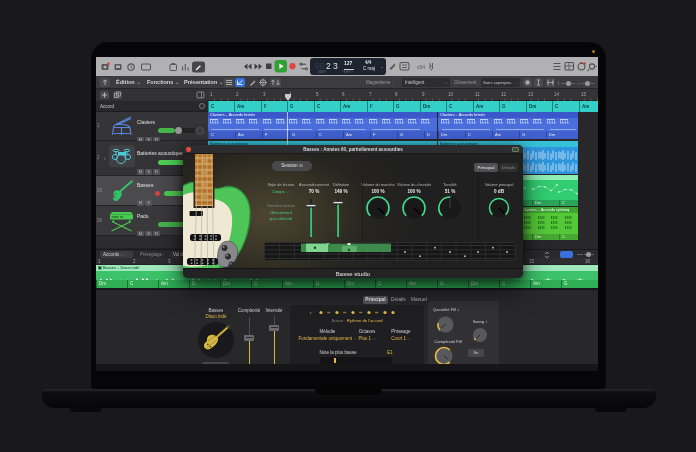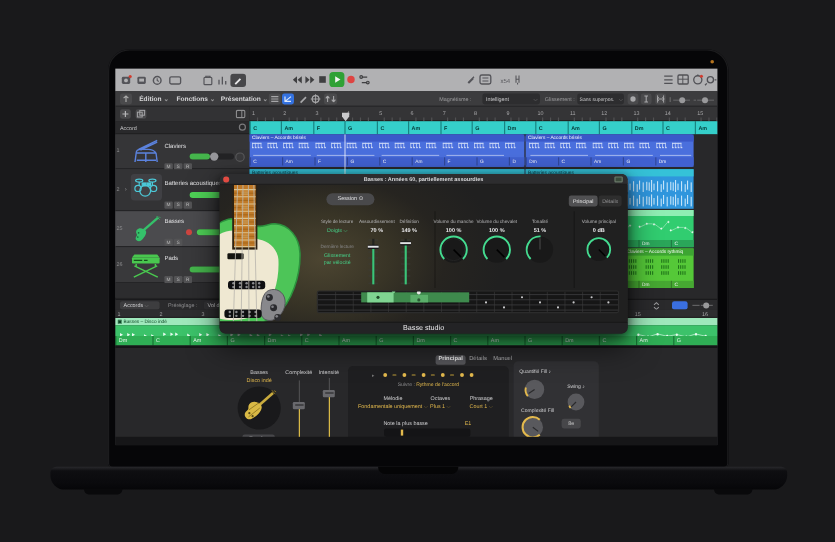--- a/index.html
+++ b/index.html
@@ -94,20 +94,31 @@
       </g>
       <rect x="33.5" y="1" width="12.5" height="12.5" rx="3" fill="#2fa135"></rect>
       <path d="M38.3 4.5v5.5l4.4-2.75z" fill="#f2f5f2"></path>
       <circle cx="51.5" cy="7.2" r="3.1" fill="#de4442"></circle>
       <g stroke="#3f3f41" stroke-width="1" fill="none">
           <path d="M60.5 5.2h4.5m-4.5 4.6h4.5"></path>
           <circle cx="60" cy="5.2" r="1.1"></circle>
           <circle cx="65.5" cy="9.8" r="1.1"></circle>
         </g>
     </svg>
+    <div class="lcd">
+      <span class="abs" style="left:5px;top:3px;font-size:8.5px;color:#353f52;">00</span>
+      <span class="abs" style="left:16px;top:3px;font-size:8.5px;color:#e4e8ef;">2 3</span>
+      <span class="abs" style="left:8px;top:12px;font-size:3px;color:#5d6574;">BARS</span>
+      <span class="abs" style="left:34px;top:2px;font-size:5px;color:#dfe3ea;font-weight:bold;">127</span>
+      <span class="abs" style="left:34px;top:10.5px;width:10px;height:1px;background:#c8ccd4;"></span>
+      <span class="abs" style="left:32px;top:12px;font-size:3px;color:#5d6574;">TEMPO</span>
+      <span class="abs" style="left:55px;top:2px;font-size:4.5px;color:#dfe3ea;font-weight:bold;">4/4</span>
+      <span class="abs" style="left:53px;top:8px;font-size:4.5px;color:#dfe3ea;">C maj</span>
+      <span class="abs" style="left:70px;top:5px;font-size:5px;color:#8892a2;">⌄</span>
+    </div>
     <svg class="abs" style="left:292px;top:4px;" width="50" height="11" viewBox="0 0 50 11">
       <g stroke="#55555a" stroke-width="1.1" fill="none">
         <path d="M2 8l5-5m-4.5 5.5l4-4"></path>
           <rect x="12" y="1.5" width="9" height="7.5" rx="1.5"></rect>
           <path d="M14 4h5m-5 2.5h5" stroke-width="0.9"></path>
       </g>
       <text x="29" y="8" font-size="5" fill="#55555a">x54</text>
         <path d="M42 2v6m2.5-6v6m-2.5-3h2.5m-1.2 3v1.5" stroke="#55555a" stroke-width="0.9" fill="none"></path>
     </svg>
     <svg class="abs" style="left:456px;top:4px;" width="46" height="11" viewBox="0 0 46 11">

